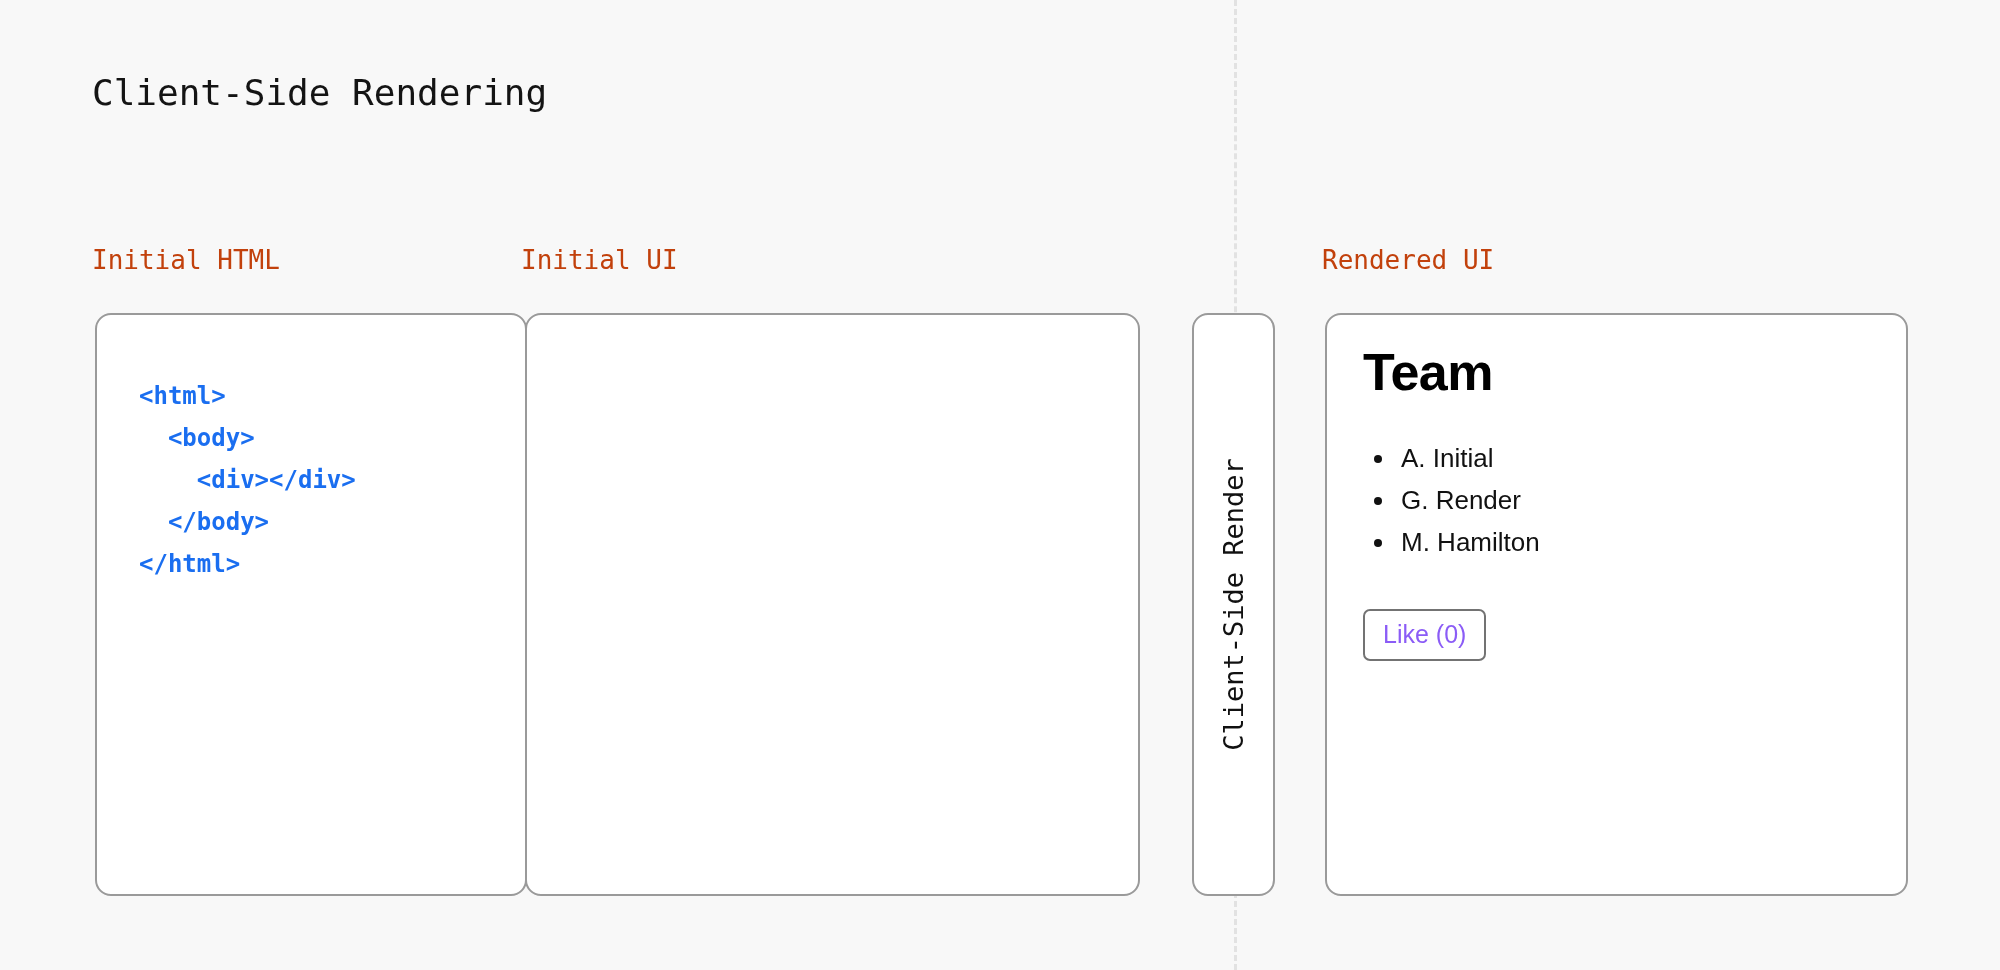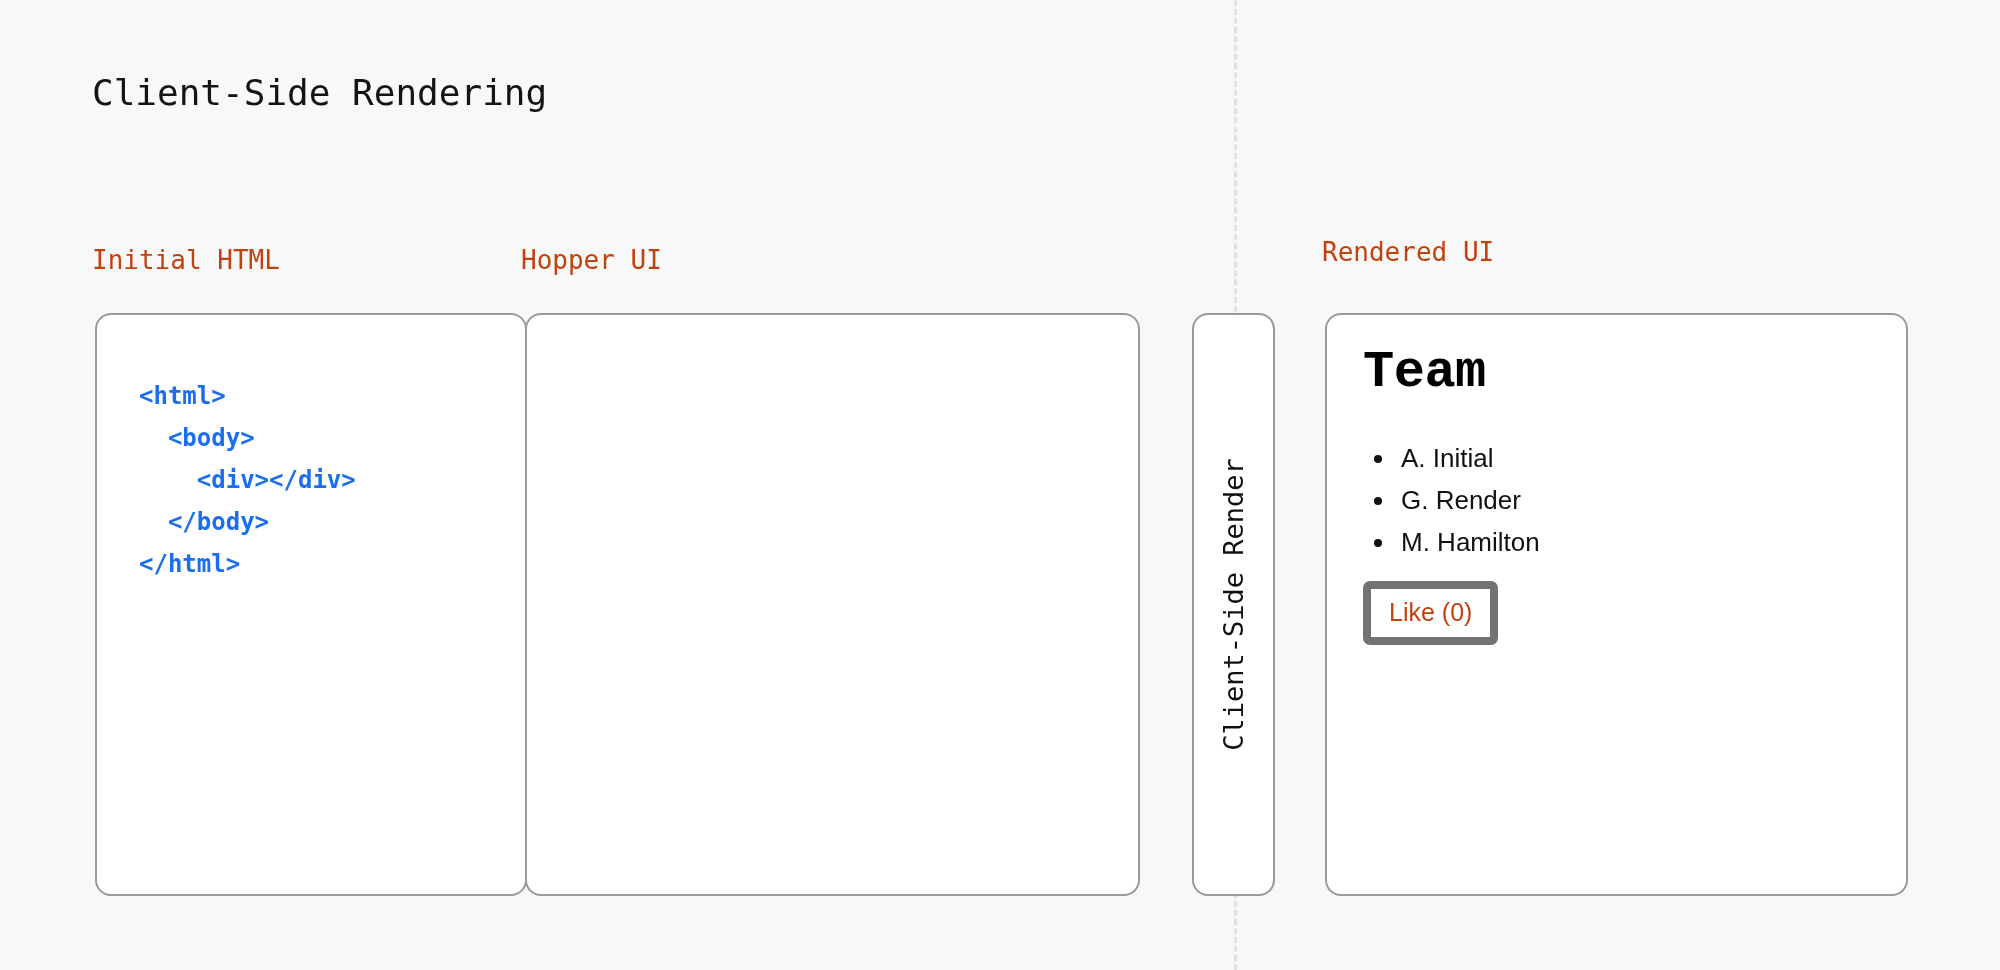--- a/index.html
+++ b/index.html
@@ -49,21 +49,21 @@
   .col-caption {
     position: absolute;
     font-family: "DejaVu Sans Mono", "Liberation Mono", monospace;
     font-size: 26px;
     font-weight: 400;
     color: #c2410c;
     white-space: nowrap;
   }
   .cap-initial-html { left: 92px;   top: 245px; }
   .cap-initial-ui   { left: 521px;  top: 245px; }
-  .cap-rendered-ui  { left: 1322px; top: 237px; }
+  .cap-rendered-ui  { left: 1322px; top: 245px; }
 
   
   .card {
     position: absolute;
     background: #ffffff;
     border: 2px solid #9a9a9a;
     border-radius: 16px;
     box-sizing: border-box;
   }
 
@@ -134,63 +134,63 @@
 
   
   .ui-inner {
     position: absolute;
     left: 36px;
     top: 28px;
     right: 28px;
   }
   .ui-heading {
     margin: 0;
-    font-family: Liberation Mono, monospace;
+    font-family: Liberation Sans, sans-serif;
     font-size: 52px;
     font-weight: bold;
     color: #000000;
     line-height: 1.15;
     letter-spacing: -0.5px;
   }
   .ui-list {
     margin: 34px 0 0 0;
     padding-left: 34px;
     list-style: disc;
     font-family: "Liberation Sans", sans-serif;
     font-size: 26px;
     color: #111111;
     line-height: 42px;
   }
   .ui-list li { padding-left: 4px; }
 
   .ui-button {
     display: inline-block;
-    margin-top: 18px;
+    margin-top: 46px;
     padding: 10px 18px 11px 18px;
     background: #ffffff;
-    border: 8px solid #737373;
+    border: 2px solid #737373;
     border-radius: 7px;
     font-family: "Liberation Sans", sans-serif;
     font-size: 25px;
-    color: #c2410c;
+    color: #8b5cf6;
     cursor: pointer;
     line-height: 1.1;
   }
 </style>
 </head>
 <body>
 
 <div id="stage">
 
   <div class="divider"></div>
 
   <div class="page-title">Client-Side Rendering</div>
 
   <div class="col-caption cap-initial-html">Initial HTML</div>
-  <div class="col-caption cap-initial-ui">Hopper UI</div>
+  <div class="col-caption cap-initial-ui">Initial UI</div>
   <div class="col-caption cap-rendered-ui">Rendered UI</div>
 
   <div class="card card-initial-html">
     <pre class="code-block">&lt;html&gt;
   &lt;body&gt;
     &lt;div&gt;&lt;/div&gt;
   &lt;/body&gt;
 &lt;/html&gt;</pre>
   </div>
 

